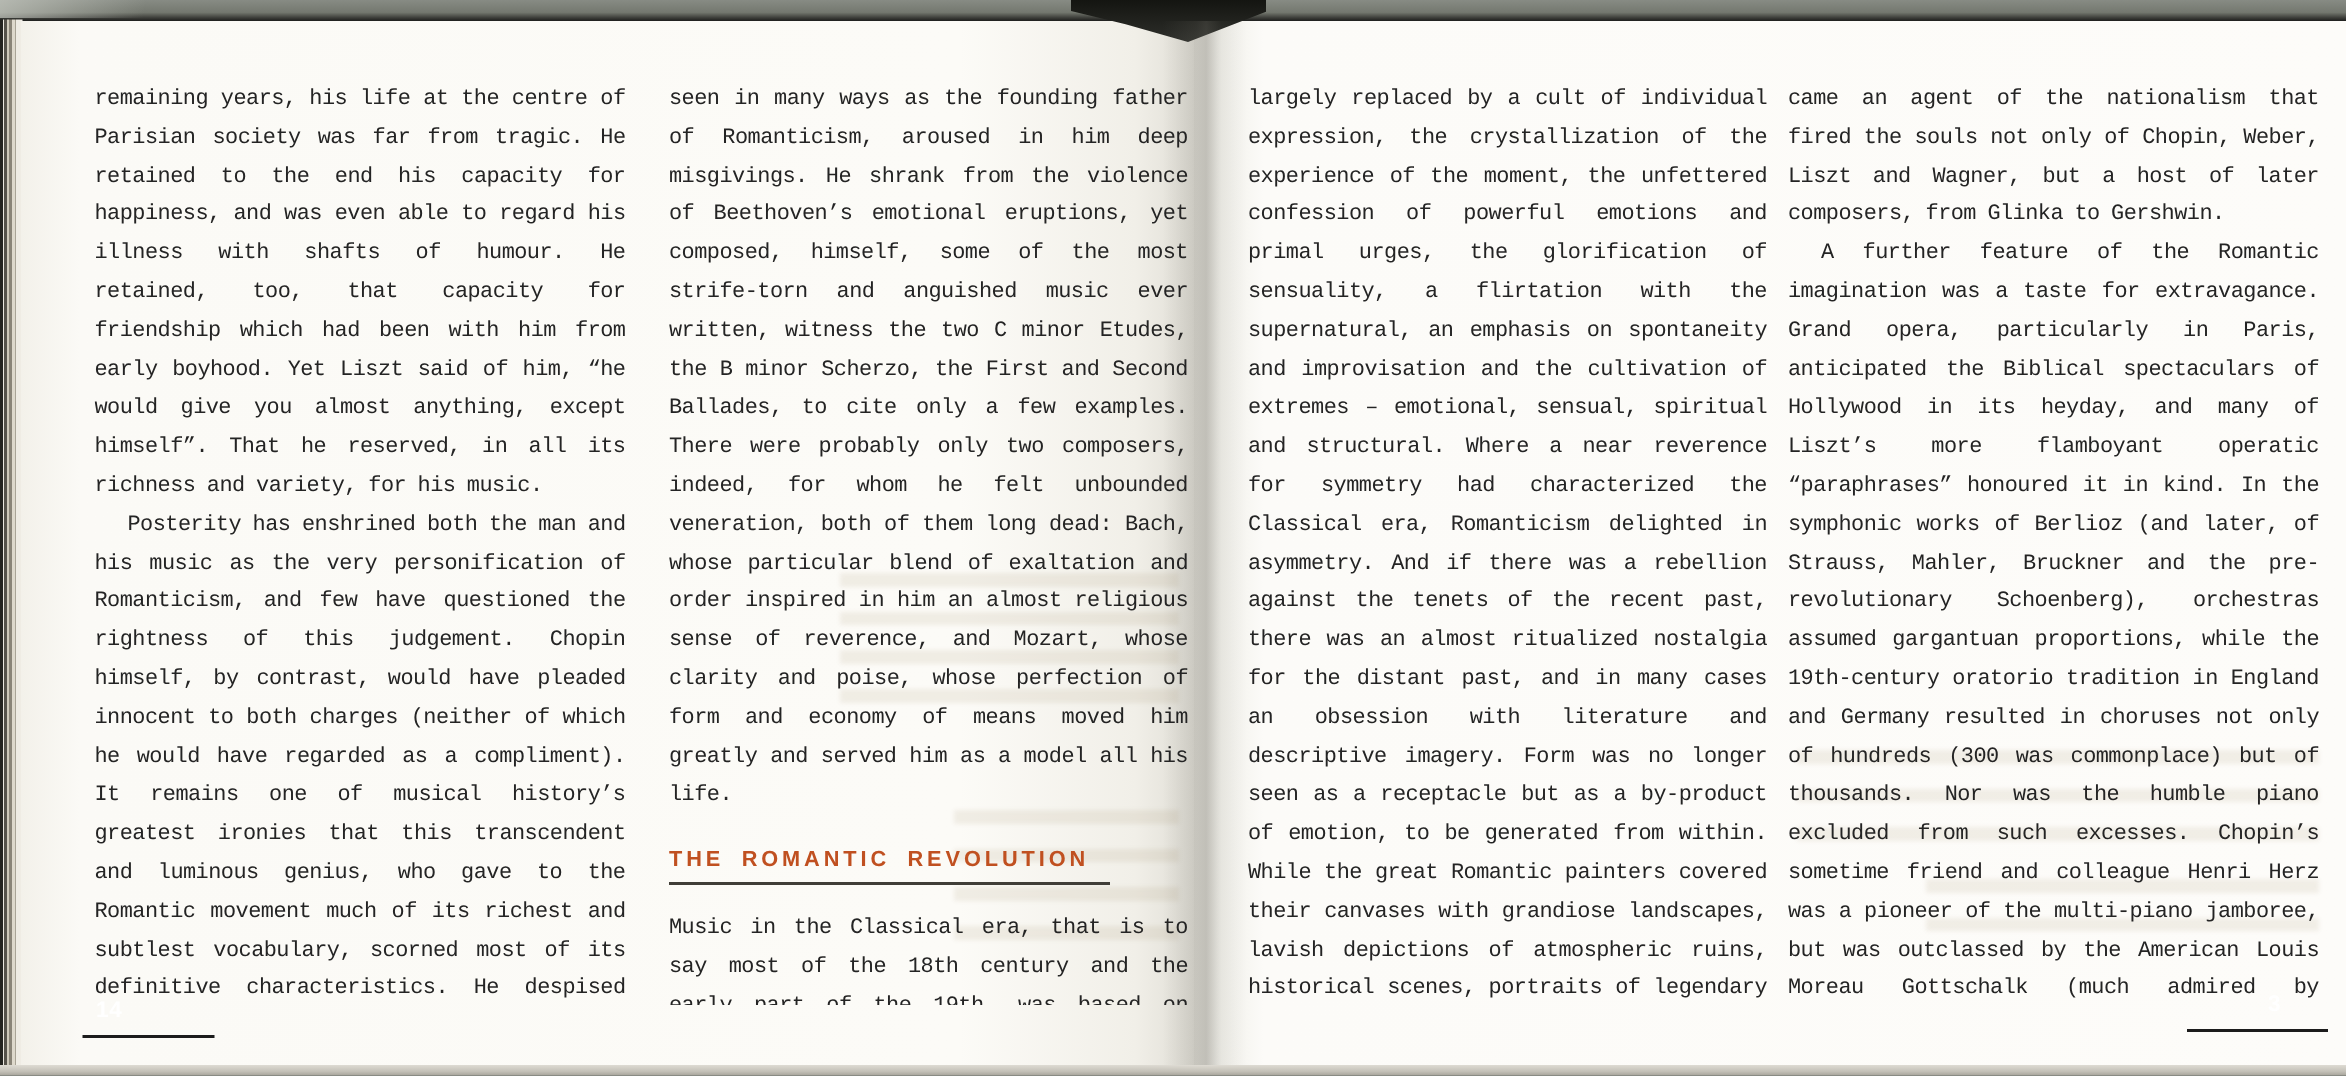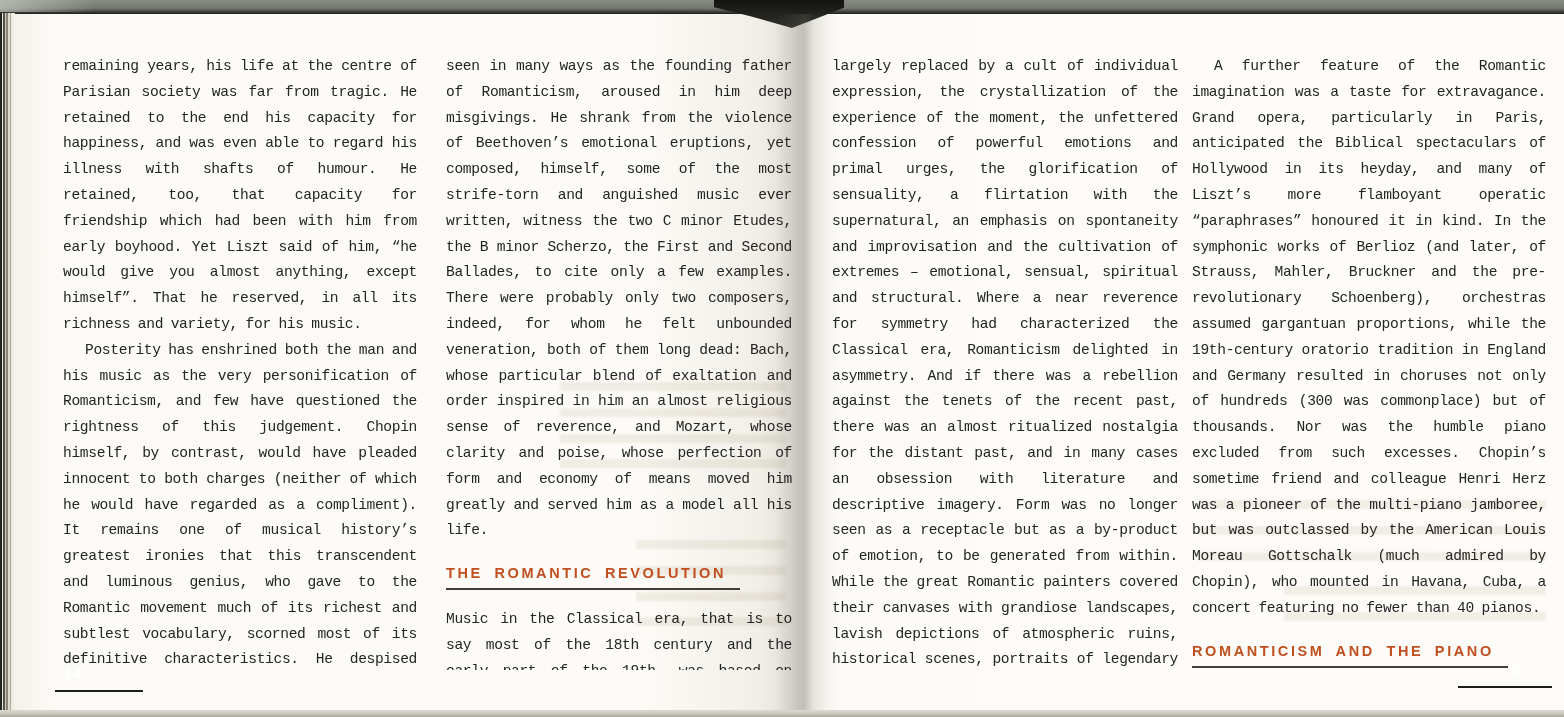--- a/index.html
+++ b/index.html
@@ -121,20 +121,21 @@
     <h2 class="section-heading">THE ROMANTIC REVOLUTION</h2>
   </div>
   <p>Music in the Classical era, that is to say most of the 18th century and the early part of the 19th, was based on preconceived notions of order, proportion and grace. Beauty and symmetry of form were objects of worship in themselves and combined to create a utopian image, an idealization of universal experience. In the so-called Romantic Age, which lasted from the death of Beethoven to the outbreak of the First World War, this was</p>
 </div>
 
 <div class="col" id="col-r1">
   <p>largely replaced by a cult of individual expression, the crystallization of the experience of the moment, the unfettered confession of powerful emotions and primal urges, the glorification of sensuality, a flirtation with the supernatural, an emphasis on spontaneity and improvisation and the cultivation of extremes – emotional, sensual, spiritual and structural. Where a near reverence for symmetry had characterized the Classical era, Romanticism delighted in asymmetry. And if there was a rebellion against the tenets of the recent past, there was an almost ritualized nostalgia for the distant past, and in many cases an obsession with literature and descriptive imagery. Form was no longer seen as a receptacle but as a by-product of emotion, to be generated from within. While the great Romantic painters covered their canvases with grandiose landscapes, lavish depictions of atmospheric ruins, historical scenes, portraits of legendary heroes and so on, the great Romantic composers, Liszt, Berlioz and Wagner most of all, attempted similar representations – in sound, but not by sound alone. Notes, rhythms, tone colours, melodic fragments were consciously related to specific ideas, to characters and their development. Music took on an illustrative function to a degree never previously attempted. In its cultivation and transformations of folk music (or that which was mistakenly perceived as folk music) it be-</p>
 </div>
 
 <div class="col" id="col-r2">
+  <p>came an agent of the nationalism that fired the souls not only of Chopin, Weber, Liszt and Wagner, but a host of later composers, from Glinka to Gershwin.</p>
   <p class="indent">A further feature of the Romantic imagination was a taste for extravagance. Grand opera, particularly in Paris, anticipated the Biblical spectaculars of Hollywood in its heyday, and many of Liszt’s more flamboyant operatic “paraphrases” honoured it in kind. In the symphonic works of Berlioz (and later, of Strauss, Mahler, Bruckner and the pre-revolutionary Schoenberg), orchestras assumed gargantuan proportions, while the 19th-century oratorio tradition in England and Germany resulted in choruses not only of hundreds (300 was commonplace) but of thousands. Nor was the humble piano excluded from such excesses. Chopin’s sometime friend and colleague Henri Herz was a pioneer of the multi-piano jamboree, but was outclassed by the American Louis Moreau Gottschalk (much admired by Chopin), who mounted in Havana, Cuba, a concert featuring no fewer than 40 pianos.</p>
   <div class="heading-wrap">
     <h2 class="section-heading">ROMANTICISM AND THE PIANO</h2>
   </div>
   <p>It was no mere accident that First, Liszt, Schumann and Mendelssohn (all born at around the same time –</p>
 </div>
 
 <div class="folio" id="folio-left">14</div>
 <div class="folio-rule" id="folio-rule-left"></div>
 <div class="folio" id="folio-right">3</div>

